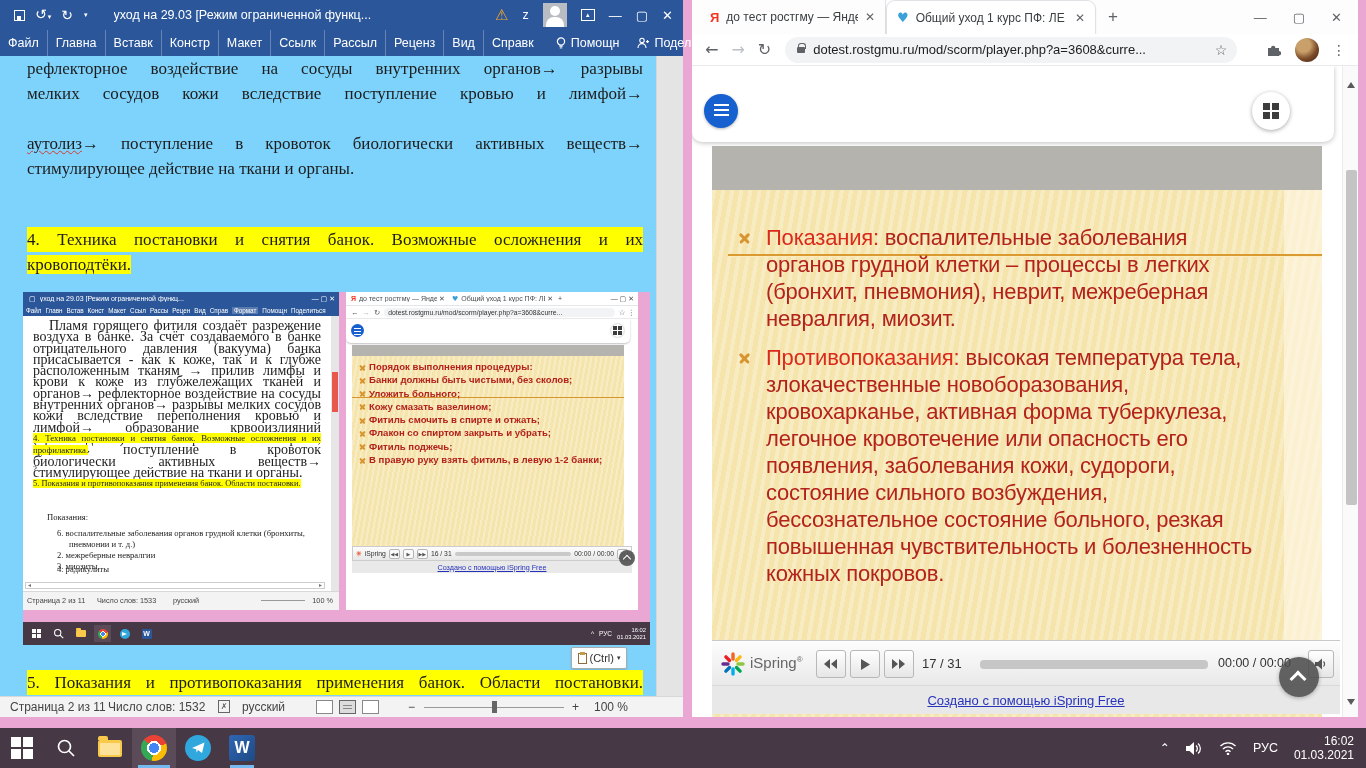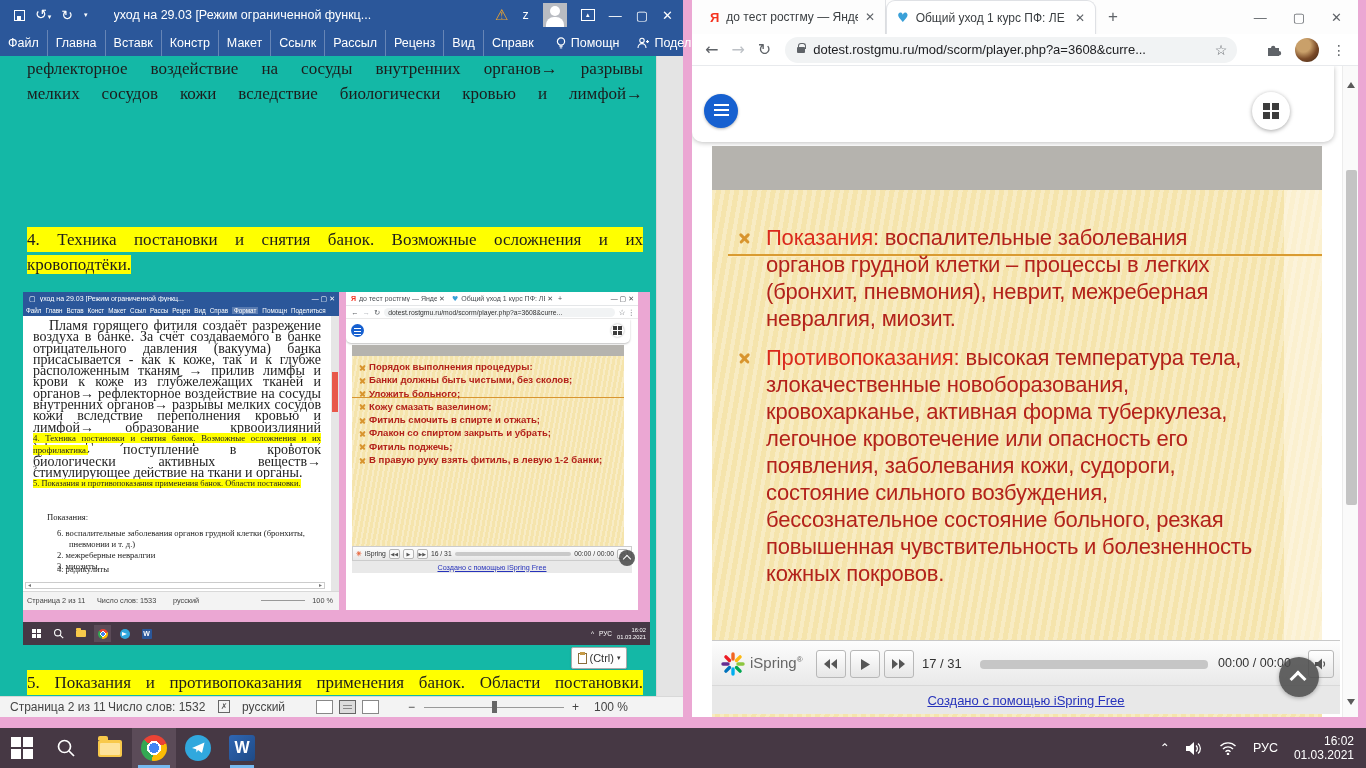--- a/index.html
+++ b/index.html
@@ -20,21 +20,21 @@
   .avatar-ph{width:24px;height:24px;background:#b9bcc2;position:relative;overflow:hidden}
   .avatar-ph .hd{position:absolute;left:7px;top:3px;width:10px;height:10px;border-radius:50%;background:#fff}
   .avatar-ph .bd{position:absolute;left:3px;top:14px;width:18px;height:12px;border-radius:8px 8px 0 0;background:#fff}
   .ribopt{width:14px;height:12px;border:1.2px solid #fff;display:flex;align-items:center;justify-content:center;font-size:7px}
   .wc{font-size:13px}
   .w-tabs{position:absolute;left:0;top:30px;width:683px;height:26px;background:#2b579a;display:flex;align-items:center;color:#fff;font-size:12.5px}
   .w-tab{padding:0 8px;height:100%;display:flex;align-items:center;white-space:nowrap}
   .w-tab + .w-tab{border-left:1px solid rgba(255,255,255,.28)}
   .w-help{display:flex;align-items:center;gap:5px;margin-left:14px}
   .w-share{display:flex;align-items:center;gap:5px;margin-left:18px}
-  .w-doc{position:absolute;left:0;top:56px;width:656px;height:640px;background:#14b8a6;overflow:hidden}
+  .w-doc{position:absolute;left:0;top:56px;width:656px;height:640px;background:#7dd3fc;overflow:hidden}
   .w-graystrip{position:absolute;left:656px;top:56px;width:27px;height:640px;background:#e4e4e4;border-left:1px solid #d6d6d6}
   .doc-line{position:absolute;left:27px;width:616px;font-family:"Liberation Serif",serif;font-size:17px;line-height:25px;color:#1c1c1c;text-align:justify;text-align-last:justify;white-space:nowrap}
   .doc-line.wrapok{white-space:normal}
   .doc-line.lastline{text-align-last:left}
   .wavy{text-decoration:underline wavy #d83a2e 1px}
   .wavy.solid{border-bottom:1px solid #3a3a3a}
   .ital{font-style:italic;margin-left:4px}
   .hl{background:#ffff00}
   .hl-block{position:absolute;left:27px;width:616px;background:#ffff00;font-family:"Liberation Serif",serif;font-size:17px;line-height:25px;color:#1c1c1c;text-align:justify;text-align-last:justify;white-space:nowrap}
   .paste-btn{position:absolute;left:571px;top:591px;width:56px;height:22px;background:#fdfdfd;border:1px solid #ababab;border-radius:2px;display:flex;align-items:center;justify-content:center;gap:3px;font-size:11px;color:#333;box-shadow:0 1px 2px rgba(0,0,0,.15)}
@@ -231,21 +231,23 @@
             <circle cx="5" cy="3.4" r="2.2" fill="none" stroke="#fff" stroke-width="1.1"></circle>
             <path d="M1 11 a4 4.4 0 0 1 8 0" fill="none" stroke="#fff" stroke-width="1.1"></path>
             <path d="M9 4.6 h3 M10.5 3.1 v3" stroke="#fff" stroke-width="1.1"></path>
           </svg>
         <span>Поделиться</span>
       </span>
     </div>
 
     <div class="w-doc">
       <div class="doc-line wrapok" style="top:0">рефлекторное воздействие на сосуды внутренних органов→ разрывы</div>
-      <div class="doc-line wrapok" style="top:25px">мелких сосудов кожи вследствие биологически кровью и лимфой→</div>
+      <div class="doc-line wrapok" style="top:25px">мелких сосудов кожи вследствие поступление кровью и лимфой→</div>
+      <div class="doc-line" style="top:75px"><span class="wavy">аутолиз</span><span>→ поступление в кровоток биологически активных веществ→</span></div>
+      <div class="doc-line lastline" style="top:100px">стимулирующее действие на ткани и органы.</div>
 
       <div class="hl-block" style="top:171px">4. Техника постановки и снятия банок. Возможные осложнения и их</div>
       <div class="doc-line lastline" style="top:196px"><span class="hl">кровоподтёки.</span></div>
 
       <div class="shot">
 
         <div class="shot-word">
           <div class="sw-titlebar">
             <span style="margin-left:6px">▢</span>
             <span style="margin-left:4px;overflow:hidden">уход на 29.03 [Режим ограниченной функц...</span>

